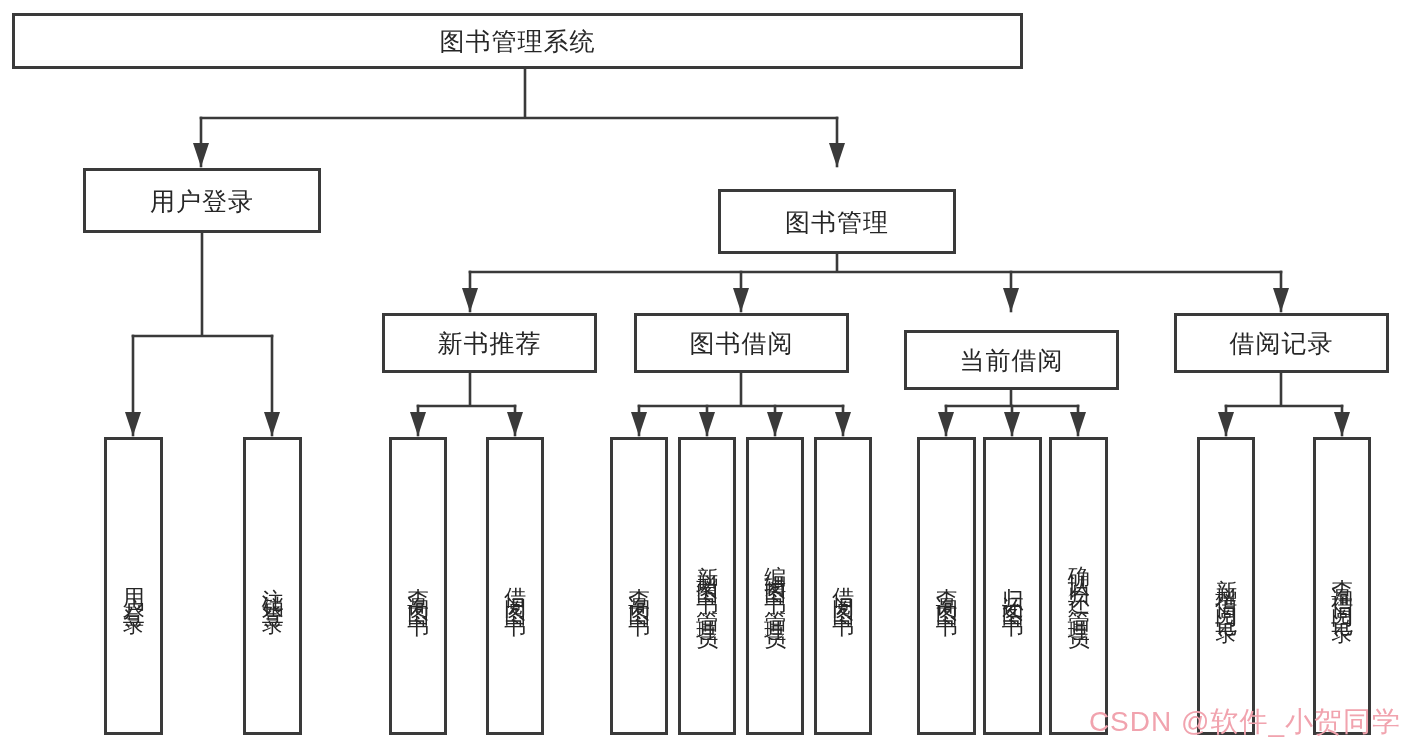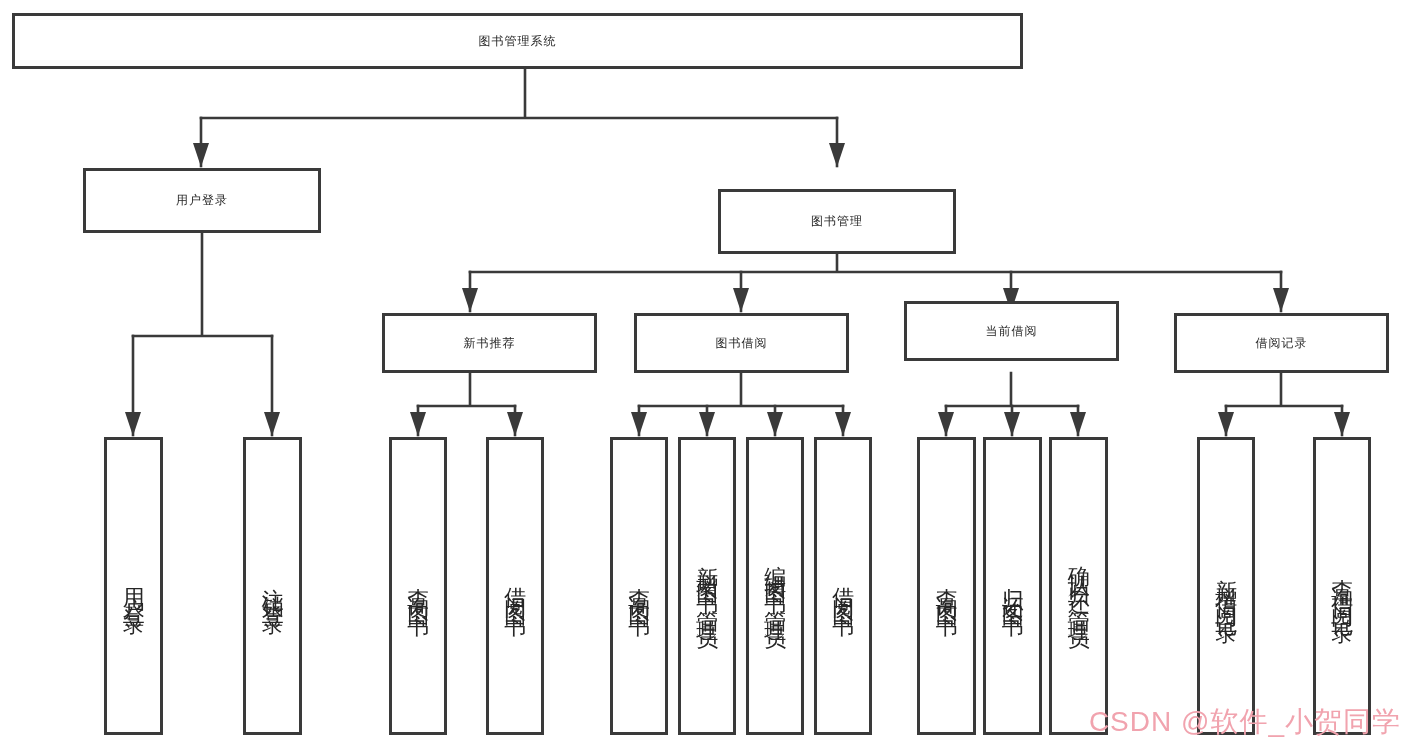--- a/index.html
+++ b/index.html
@@ -19,21 +19,21 @@
   }
   svg.wires{position:absolute;left:0;top:0;z-index:1;}
   .ln{stroke:var(--line);stroke-width:2.6;fill:none;stroke-linecap:square;}
   .arrowhead{fill:var(--line);}
   .box{
     position:absolute;
     background:#fff;
     border:3px solid var(--line);
     display:flex;align-items:center;justify-content:center;
     z-index:2;
-    font-size:12px;
+    font-size:25px;
     letter-spacing:1px;
     color:var(--text);
     text-align:center;
     line-height:1.2;
   }
   .vbox{
     writing-mode:vertical-rl;
     text-orientation:mixed;
     font-size:22px;
     letter-spacing:9px;
@@ -94,21 +94,21 @@
     <line class="ln" x1="1342" y1="406" x2="1342" y2="435" marker-end="url(#arw)"></line>
   </svg>
 
   <div class="box" style="left:12px;top:13px;width:1011px;height:56px;">图书管理系统</div>
 
   <div class="box" style="left:83px;top:168px;width:238px;height:65px;">用户登录</div>
   <div class="box" style="left:718px;top:168px;width:238px;height:65px;margin-top:21px;">图书管理</div>
 
   <div class="box" style="left:382px;top:313px;width:215px;height:60px;">新书推荐</div>
   <div class="box" style="left:634px;top:313px;width:215px;height:60px;">图书借阅</div>
-  <div class="box" style="left:904px;top:301px;width:215px;height:60px;">当前借阅</div>
+  <div class="box" style="left:904px;top:330px;width:215px;height:60px;">当前借阅</div>
   <div class="box" style="left:1174px;top:313px;width:215px;height:60px;">借阅记录</div>
 
   <div class="box vbox" style="left:104px;top:437px;width:59px;height:298px;">用户登录</div>
   <div class="box vbox" style="left:243px;top:437px;width:59px;height:298px;">注销登录</div>
 
   <div class="box vbox" style="left:389px;top:437px;width:58px;height:298px;">查询图书</div>
   <div class="box vbox" style="left:486px;top:437px;width:58px;height:298px;">借阅图书</div>
 
   <div class="box vbox" style="left:610px;top:437px;width:58px;height:298px;">查询图书</div>
   <div class="box vbox" style="left:678px;top:437px;width:58px;height:298px;">新增图书（管理员）</div>

